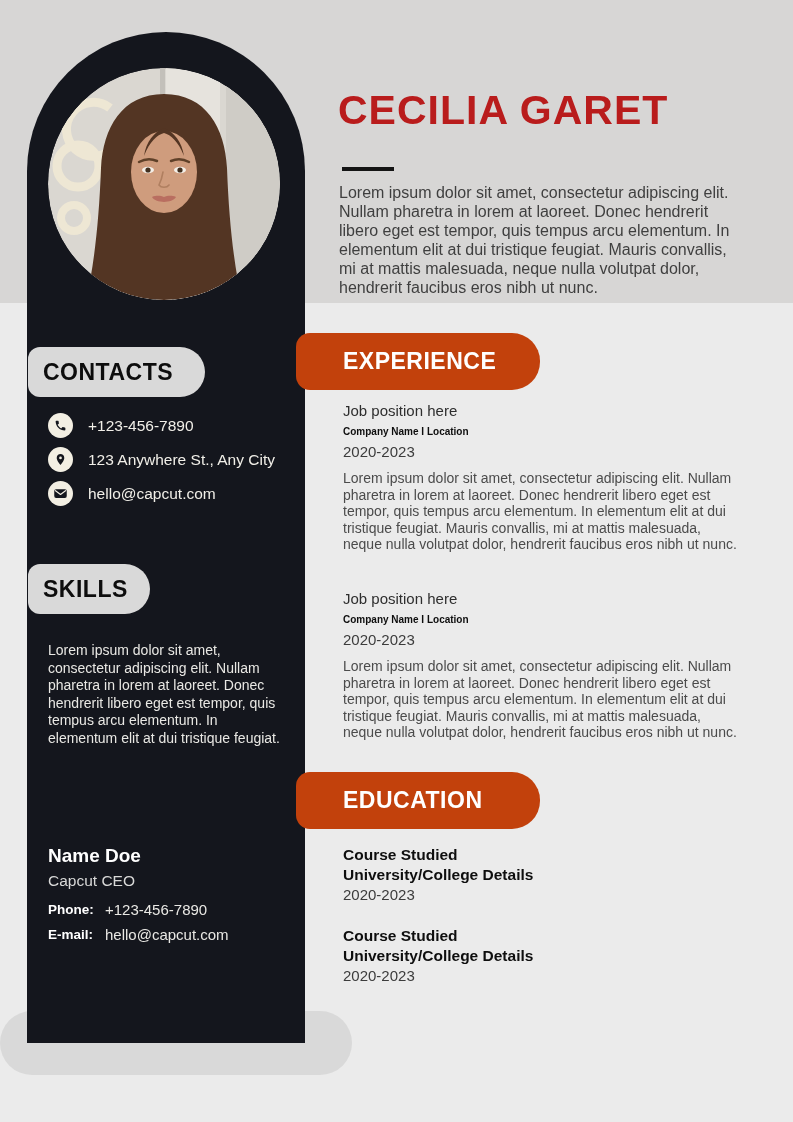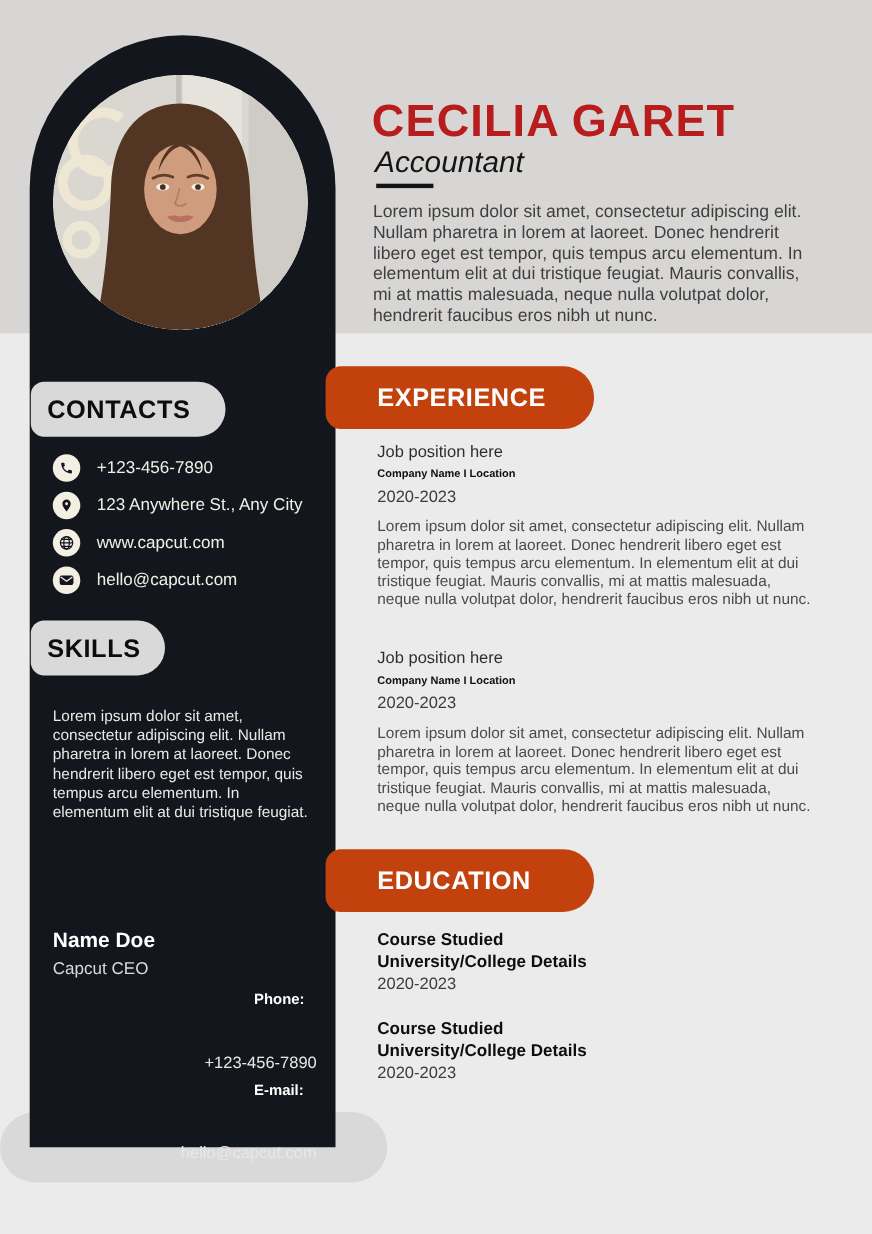--- a/index.html
+++ b/index.html
@@ -37,21 +37,21 @@
   .contact-row { display:flex; align-items:center; }
   .icon-circle { width:25px; height:25px; border-radius:50%; background:#f3efe3; display:flex; align-items:center; justify-content:center; flex:0 0 25px; }
   .icon-circle svg { display:block; }
   .contact-text { margin-left:15px; font-size:15.5px; color:#f1efe8; }
 
   .skills-text { position:absolute; left:48px; top:642px; width:237px; font-size:14px; line-height:17.5px; color:#e9e8e4; z-index:4; }
 
   .reference-block { position:absolute; left:48px; top:845px; width:240px; z-index:4; }
   .ref-name { font-size:19px; font-weight:bold; color:#ffffff; }
   .ref-role { margin-top:5px; font-size:15.5px; color:#d9d9d8; }
-  .ref-row  { margin-top:11px; display:flex; align-items:flex-end;flex-direction:column; }
+  .ref-row  { margin-top:11px; display:flex; align-items:center; }
   .ref-row + .ref-row { margin-top:8px; }
   .ref-label { font-size:13.5px; font-weight:bold; color:#ffffff; width:57px; flex:0 0 57px; }
   .ref-value { font-size:15px; color:#e9e8e4; }
 
   
   .exp-entry { position:absolute; left:343px; width:400px; z-index:4; }
   .exp-1 { top:401px; }
   .exp-2 { top:589px; }
   .exp-position { font-size:15px; color:#2e2e2e; line-height:20px; }
   .exp-company  { font-size:10px; font-weight:bold; color:#0e0e0e; line-height:21px; }
@@ -117,21 +117,20 @@
         <ellipse cx="132" cy="102" rx="6" ry="3.2" fill="#f4efe8"></ellipse>
         <circle cx="100" cy="102" r="2.6" fill="#43301f"></circle>
         <circle cx="132" cy="102" r="2.6" fill="#43301f"></circle>
         <path d="M115,104 C114,110 112,115 111,117 C113,120 119,120 121,117" stroke="#b07f60" stroke-width="1.6" fill="none" stroke-linecap="round"></path>
         <path d="M104,129 C109,127 113,128 116,129 C119,128 123,127 128,129 C124,135.5 108,135.5 104,129 Z" fill="#b96e60"></path>
       </g>
     </svg>
   </div>
 
   <h1 class="name">CECILIA GARET</h1>
-  <div class="job-title">Accountant</div>
   <div class="title-underline"></div>
   <p class="summary">Lorem ipsum dolor sit amet, consectetur adipiscing elit. Nullam pharetra in lorem at laoreet. Donec hendrerit libero eget est tempor, quis tempus arcu elementum. In elementum elit at dui tristique feugiat. Mauris convallis, mi at mattis malesuada, neque nulla volutpat dolor, hendrerit faucibus eros nibh ut nunc.</p>
 
   <div class="pill light contacts-pill">
     <span>CONTACTS</span>
   </div>
   <div class="contact-list">
     <div class="contact-row">
       <span class="icon-circle">
         <svg width="13" height="13" viewBox="0 0 24 24">
@@ -143,32 +142,20 @@
     <div class="contact-row">
       <span class="icon-circle">
         <svg width="13" height="13" viewBox="0 0 24 24">
             <path fill="#14161d" d="M12 2C8.13 2 5 5.13 5 9c0 5.25 7 13 7 13s7-7.75 7-13c0-3.87-3.13-7-7-7zm0 9.5a2.5 2.5 0 1 1 0-5 2.5 2.5 0 0 1 0 5z"></path>
           </svg>
       </span>
       <span class="contact-text">123 Anywhere St., Any City</span>
     </div>
     <div class="contact-row">
       <span class="icon-circle">
-        <svg width="15" height="15" viewBox="0 0 24 24" fill="none" stroke="#14161d" stroke-width="1.8">
-            <circle cx="12" cy="12" r="9"></circle>
-            <ellipse cx="12" cy="12" rx="4" ry="9"></ellipse>
-            <line x1="3" y1="12" x2="21" y2="12"></line>
-            <line x1="4.3" y1="7" x2="19.7" y2="7"></line>
-            <line x1="4.3" y1="17" x2="19.7" y2="17"></line>
-          </svg>
-      </span>
-      <span class="contact-text">www.capcut.com</span>
-    </div>
-    <div class="contact-row">
-      <span class="icon-circle">
         <svg width="15" height="15" viewBox="0 0 24 24">
             <rect x="2" y="5" width="20" height="14" rx="3" fill="#14161d"></rect>
             <path d="M4 7.5 L12 13.5 L20 7.5" fill="none" stroke="#f3efe3" stroke-width="1.8" stroke-linecap="round" stroke-linejoin="round"></path>
           </svg>
       </span>
       <span class="contact-text">hello@capcut.com</span>
     </div>
   </div>
 
   <div class="pill light skills-pill">

